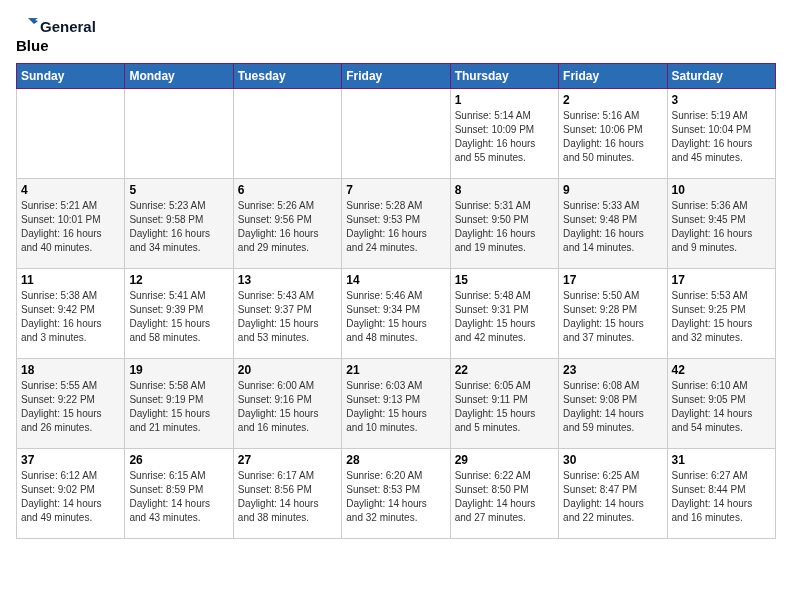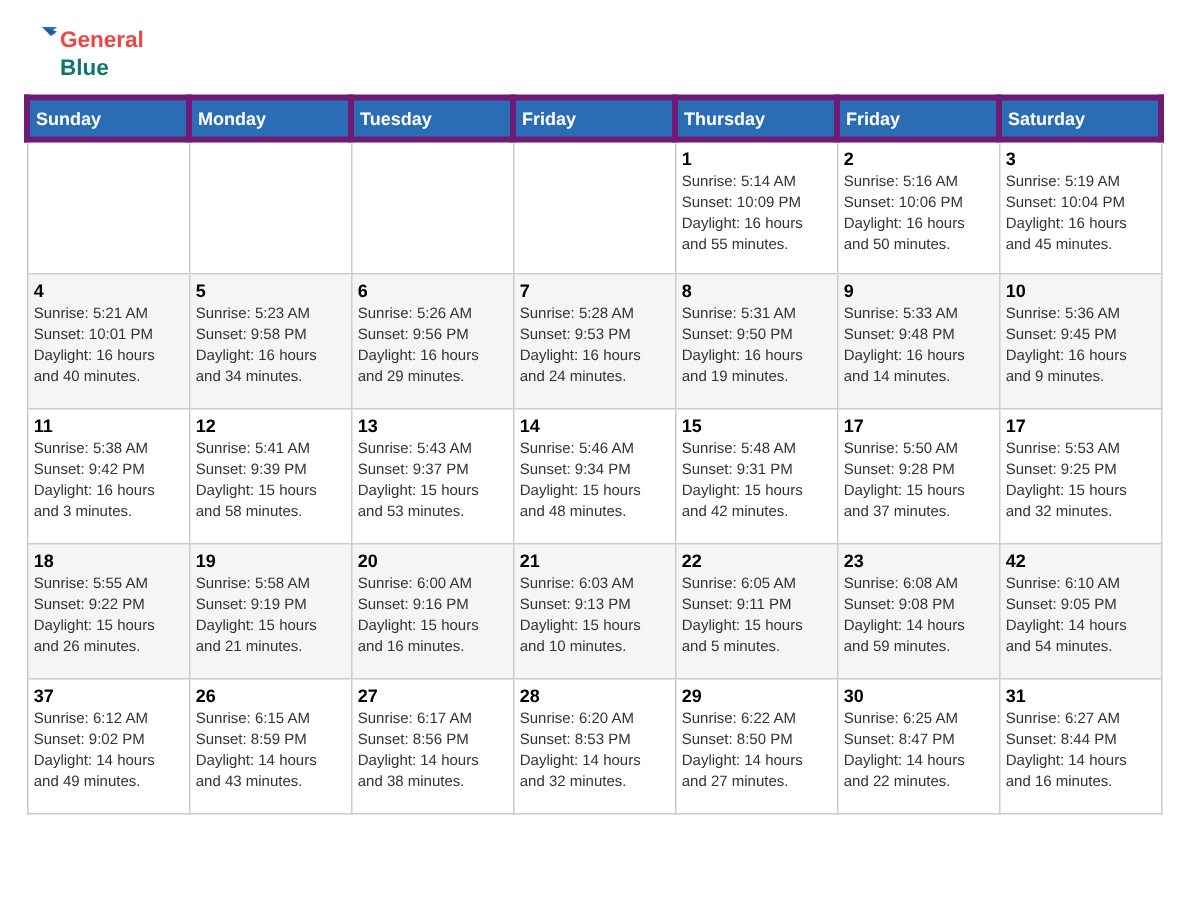--- a/index.html
+++ b/index.html
@@ -38,21 +38,21 @@
       border-collapse: collapse;
       font-size: 11px;
     }
     thead tr th {
       background-color: #2a6db5;
       color: #fff;
       padding: 5px 4px;
       text-align: left;
       font-size: 12px;
       font-weight: bold;
-      border: 4px solid #701a75;
+      border: 1px solid #701a75;
       margin-top: 48px;
     }
     tbody tr td {
       border: 1px solid #ccc;
       vertical-align: top;
       padding: 4px;
       min-height: 80px;
       height: 90px;
       background: #fff;
     }
@@ -77,23 +77,23 @@
 <body>
 
 <div class="header-area">
   <div class="logo">
   <div style="display:flex;flex-direction:column;line-height:1.1">
     <div style="display:flex;align-items:center;gap:2px;">
       <svg width="22" height="22" viewBox="0 0 22 22">
         <polygon points="12,2 22,8 18,5 22,2" fill="#2a6db5"></polygon>
         <polygon points="12,2 22,5 18,8" fill="#1a5da0"></polygon>
       </svg>
-      <span style="font-size:15px;font-weight:bold;color:#ef4444;">General</span>
+      <span style="font-size:15px;font-weight:bold;color:#0f172a;">General</span>
     </div>
-    <span style="font-size:15px;font-weight:bold;color:#0f766e;margin-left:24px;">Blue</span>
+    <span style="font-size:15px;font-weight:bold;color:#000000;">Blue</span>
   </div>
 </div>
   <div class="title-area">
     <div class="calendar-title"></div>
     <div class="calendar-subtitle"></div>
   </div>
 </div>
 
 <table>
   <thead>

